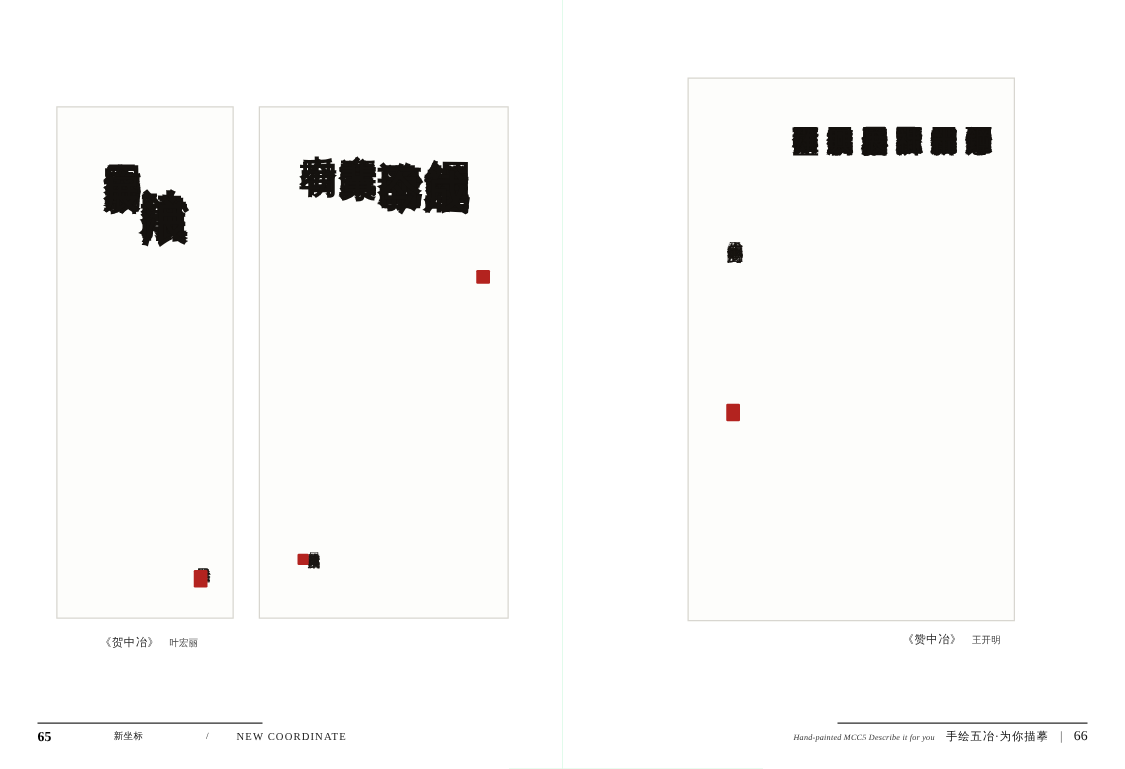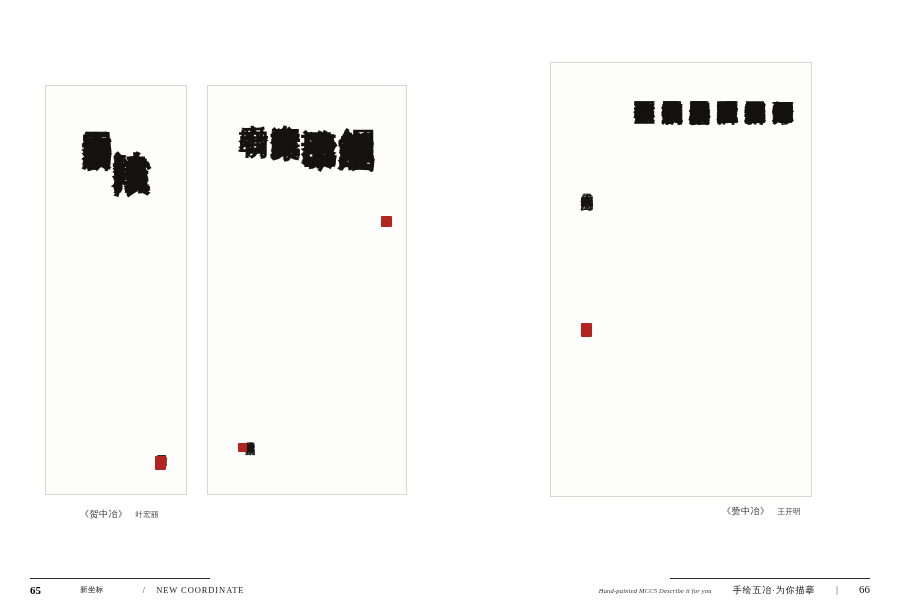--- a/index.html
+++ b/index.html
@@ -163,30 +163,30 @@
     height: 1px;
     background: #2b2b2b;
   }
   .rule-left { left: 30px; top: 578px; width: 180px; }
   .rule-right { right: 30px; top: 578px; width: 200px; }
   .folio-num { font-size: 11px; font-weight: 700; }
 
   .foot-left {
     position: absolute;
     left: 30px; top: 584px;
-    display: flex; align-items: center; gap: 11px;
+    display: flex; align-items: flex-start; gap: 22px;
     white-space: nowrap;
   }
   .foot-left .cn { font-size: 7.5px; color: #222; letter-spacing: .4px; margin-left: 28px; }
   .foot-left .en { font-size: 8.5px; color: #222; letter-spacing: .9px; }
 
   .foot-right {
     position: absolute;
     right: 30px; top: 583px;
-    display: flex; align-items: baseline; gap: 21px;
+    display: flex; align-items: baseline; gap: 9px;
     white-space: nowrap;
   }
   .foot-right .en {
     font-size: 6.5px; color: #333; letter-spacing: .2px;
     font-style: italic;
   }
   .foot-right .cn { font-size: 9px; color: #111; letter-spacing: .8px; }
   .foot-right .bar { color: #555; font-size: 10px; }
   .foot-right .num { font-size: 11px; font-weight: 400; color: #111; }
 

